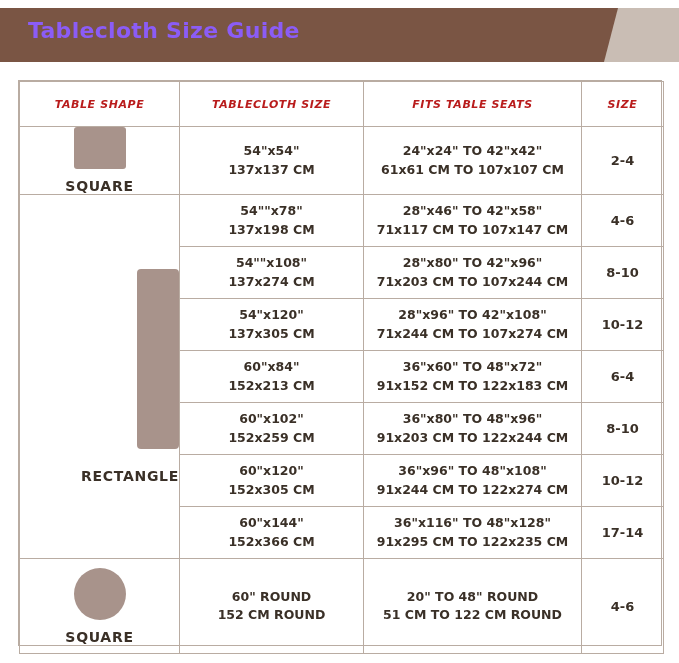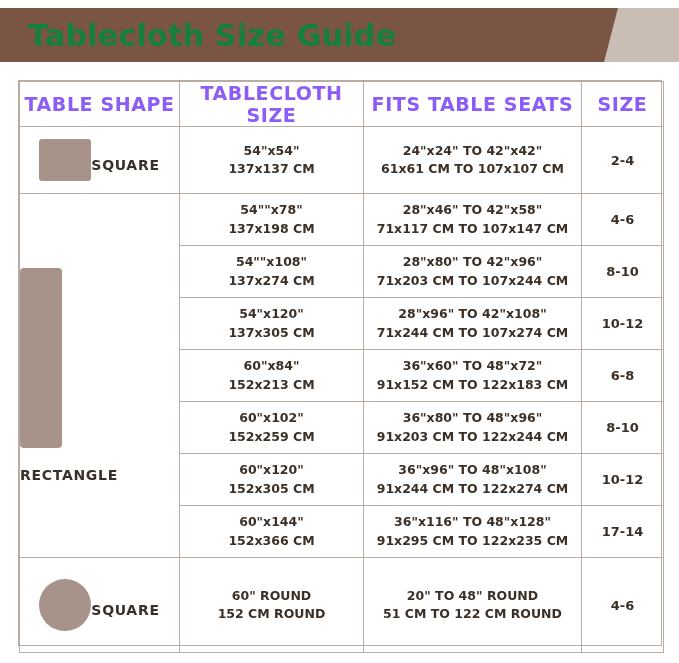--- a/index.html
+++ b/index.html
@@ -43,23 +43,23 @@
     top: 8px;
     width: 75px;
     height: 54px;
     background: #c9bdb4;
     clip-path: polygon(14px 0, 100% 0, 100% 100%, 0 100%);
   }
   .header-title {
     position: absolute;
     left: 28px;
     top: 18px;
-    font-size: 30px;
-    font-weight: bold;
-    color: #15803d;
+    font-size: 22px;
+    font-weight: bold;
+    color: #8b5cf6;
     letter-spacing: 0.3px;
     white-space: nowrap;
   }
 
   
   .table-wrap {
     position: absolute;
     left: 18px;
     top: 80px;
     width: 644px;
@@ -73,37 +73,38 @@
     border-collapse: collapse;
     table-layout: fixed;
   }
   table.guide th, table.guide td {
     border: 1px solid #b9aca2;
     padding: 0;
     vertical-align: middle;
     text-align: center;
   }
   table.guide th {
-    font-size: 19px;
+    font-size: 11px;
     font-weight: bold;
     letter-spacing: 0.6px;
     height: 44px;
-    color: #8b5cf6;
+    color: #b91c1c;
+    font-style: italic;
   }
   col.c1 { width: 160px; }
   col.c2 { width: 184px; }
   col.c3 { width: 218px; }
   col.c4 { width: 82px; }
 
   .shape-cell {
     vertical-align: middle;
   }
   .shape-inner {
     display: flex;
-    flex-direction: row;
+    flex-direction: column;
     align-items: center;
     justify-content: center;
   }
   .swatch-square {
     width: 52px;
     height: 42px;
     background: #a8938b;
     border-radius: 3px;
   }
   .swatch-rect {
@@ -122,21 +123,21 @@
     margin-top: 9px;
     font-size: 14px;
     font-weight: bold;
     letter-spacing: 0.7px;
   }
   .rect-shape-inner {
     position: relative;
     height: 100%;
     display: flex;
     flex-direction: column;
-    align-items: flex-start;
+    align-items: flex-end;
     justify-content: center;
   }
   .rect-shape-inner .swatch-rect { margin-bottom: 10px; }
 
   .size-cell, .fits-cell {
     font-size: 12.5px;
     line-height: 1.45;
     font-weight: bold;
     text-align: left;
     padding-left: 26px;
@@ -218,21 +219,21 @@
 137x305 CM</td>
           <td class="fits-cell" style="white-space: pre-line;">28"x96" TO 42"x108"
 71x244 CM TO 107x274 CM</td>
           <td class="seats-cell">10-12</td>
         </tr>
         <tr class="row-rect">
           <td class="size-cell" style="white-space: pre-line;">60"x84"
 152x213 CM</td>
           <td class="fits-cell" style="white-space: pre-line;">36"x60" TO 48"x72"
 91x152 CM TO 122x183 CM</td>
-          <td class="seats-cell">6-8</td>
+          <td class="seats-cell">6-4</td>
         </tr>
         <tr class="row-rect">
           <td class="size-cell" style="white-space: pre-line;">60"x102"
 152x259 CM</td>
           <td class="fits-cell" style="white-space: pre-line;">36"x80" TO 48"x96"
 91x203 CM TO 122x244 CM</td>
           <td class="seats-cell">8-10</td>
         </tr>
         <tr class="row-rect">
           <td class="size-cell" style="white-space: pre-line;">60"x120"

